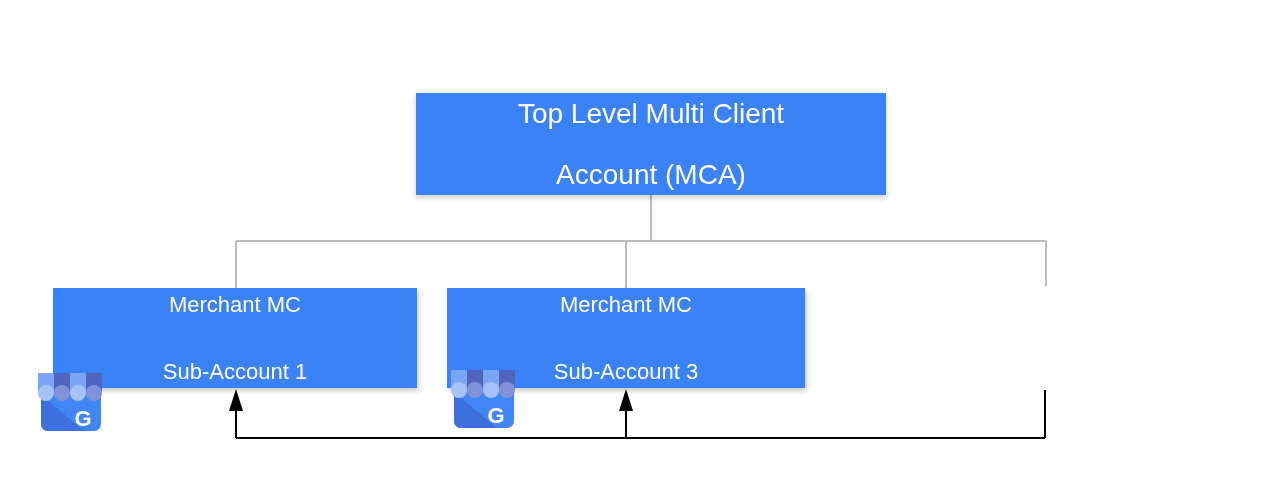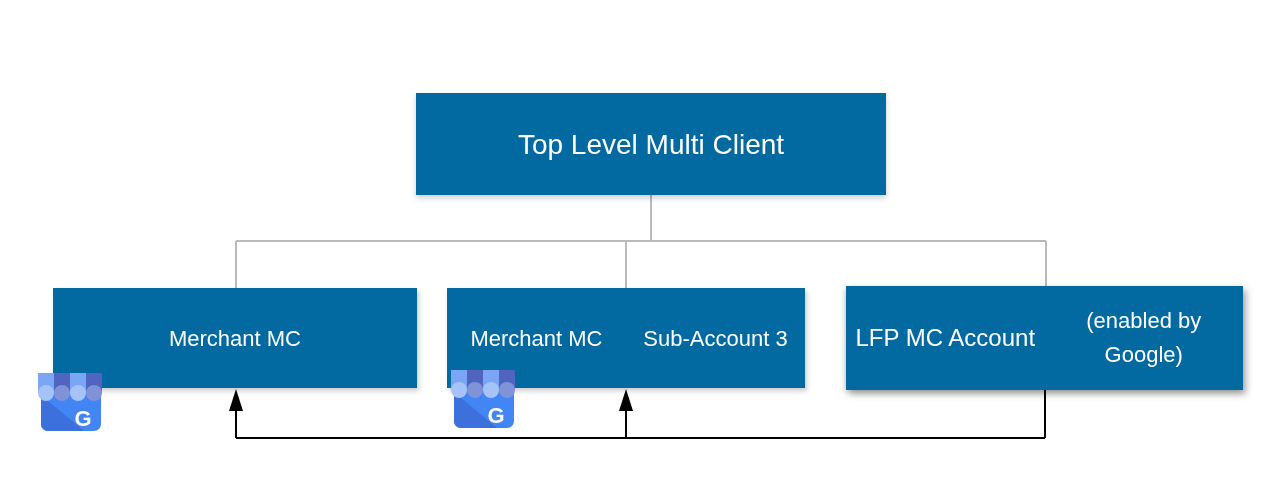--- a/index.html
+++ b/index.html
@@ -12,24 +12,24 @@
     font-family: "Liberation Sans", sans-serif;
   }
   .lines {
     position: absolute;
     left: 0; top: 0;
     width: 1286px; height: 501px;
     pointer-events: none;
   }
   .node {
     position: absolute;
-    background: #0369a1;
+    background: #3b82f6;
     color: #ffffff;
     display: flex;
-    flex-direction: row;
+    flex-direction: column;
     align-items: center;
     justify-content: space-between;
     text-align: center;
   }
   .node .nline { width: 100%; }
   .node-mca {
     left: 416px; top: 93px; width: 470px; height: 102px;
     font-size: 28px; line-height: 41px;
     box-shadow: 0 3px 6px rgba(0,0,0,0.20);
   }
@@ -78,35 +78,33 @@
       <path d="M626 438 V408"></path>
     </g>
     <g fill="#000000" stroke="none">
       <polygon points="236,389 229,411 243,411"></polygon>
       <polygon points="626,389 619,411 633,411"></polygon>
     </g>
   </svg>
 
   <div class="node node-mca">
     <div class="nline">Top Level Multi Client</div>
+    <div class="nline">Account (MCA)</div>
   </div>
 
   <div class="node node-sub1">
     <div class="nline">Merchant MC</div>
+    <div class="nline">Sub-Account 1</div>
   </div>
 
   <div class="node node-sub2">
     <div class="nline">Merchant MC</div>
     <div class="nline">Sub-Account 3</div>
   </div>
 
-  <div class="node node-lfp">
-    <div class="nline">LFP MC Account</div>
-    <div class="nline nline2">(enabled by Google)</div>
-  </div>
 
   <svg class="gmb-icon gmb-icon-1" viewBox="0 0 70 64" xmlns="http://www.w3.org/2000/svg">
     <defs>
         <clipPath id="gmb-body-1">
           <rect x="5" y="18" width="60" height="44" rx="7"></rect>
         </clipPath>
       </defs>
     <rect x="5" y="18" width="60" height="44" rx="7" fill="#4285f4"></rect>
     <polygon points="5,26 48,62 5,62" clip-path="url(#gmb-body-1)" fill="#3b70dd"></polygon>
     <g>

